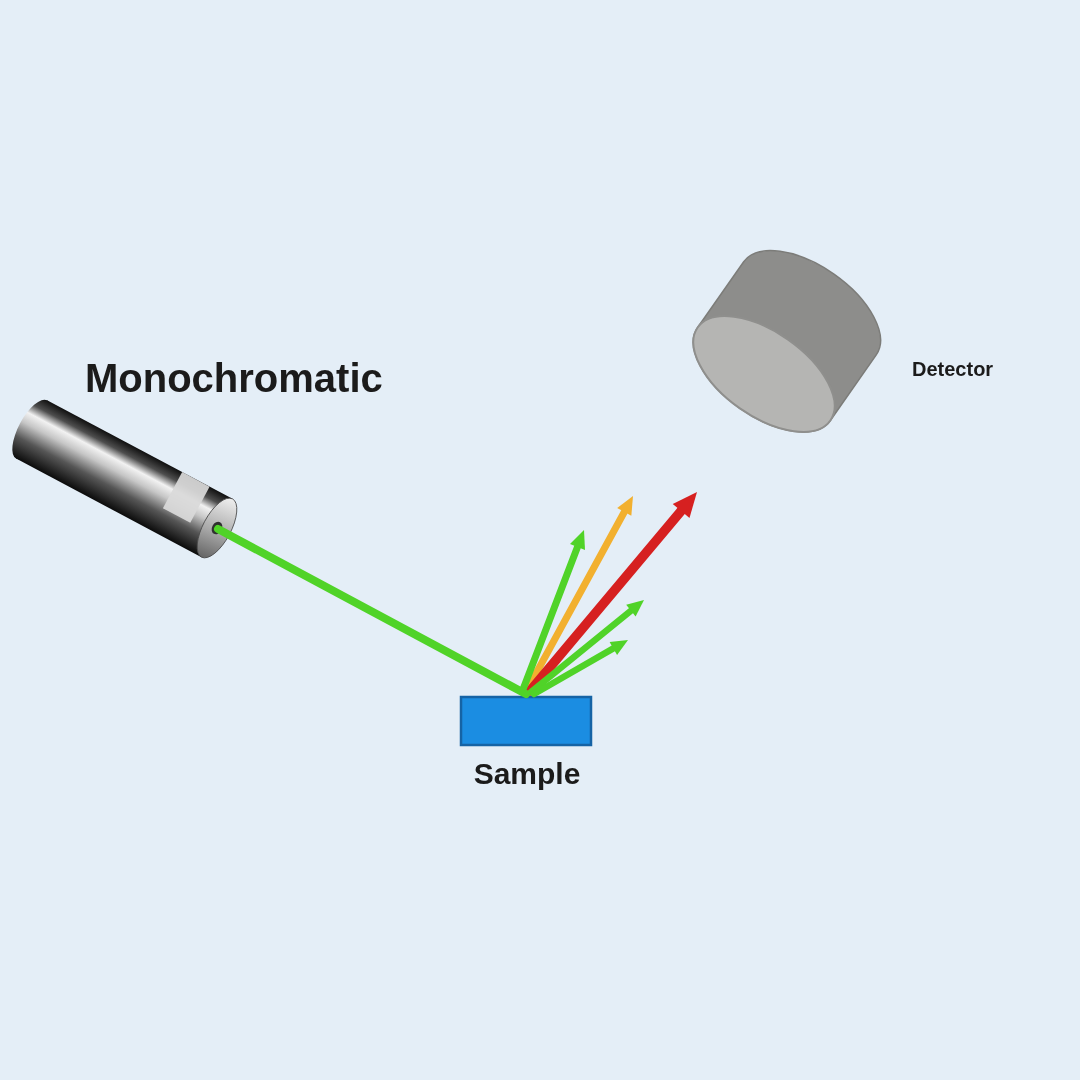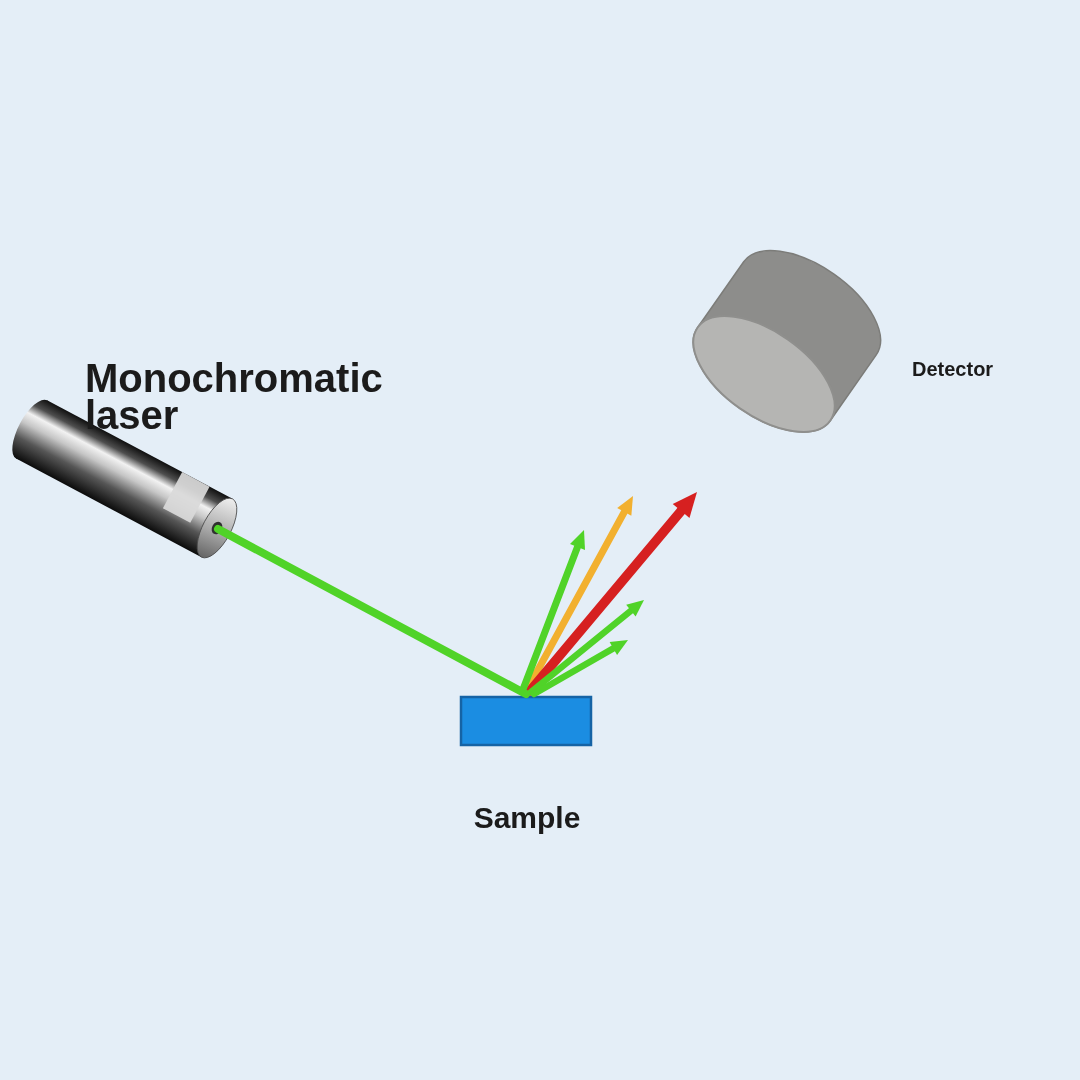--- a/index.html
+++ b/index.html
@@ -97,20 +97,19 @@
         <line x1="531" y1="692" x2="630.8943227583636" y2="610.6701089046951" stroke="#50d328" stroke-width="6.5" stroke-linecap="round"></line>
         <polygon points="644,600 635.613794004671,616.4668507615727 626.1748515120562,604.8733670478175" fill="#50d328"></polygon>
         <line x1="534" y1="694" x2="613.345916332244" y2="648.4183033836046" stroke="#50d328" stroke-width="6.5" stroke-linecap="round"></line>
         <polygon points="628,640 617.0693966749922,654.8999173135735 609.6224359894958,641.9366894536356" fill="#50d328"></polygon>
         <line x1="218" y1="529" x2="526" y2="694" stroke="#50d328" stroke-width="8" stroke-linecap="round"></line>
       </g>
   </svg>
 
   <div class="label label-laser" style="color: rgb(27, 27, 27);">
     <div>Monochromatic</div>
-    <div>laser</div>
   </div>
 
   <div class="label label-detector" style="color: rgb(27, 27, 27);">Detector</div>
 
-  <div class="label label-sample" style="color: rgb(27, 27, 27); margin-top: 44px;">Sample</div>
+  <div class="label label-sample" style="color: rgb(27, 27, 27);">Sample</div>
 
 </div>
 
 </body></html>

